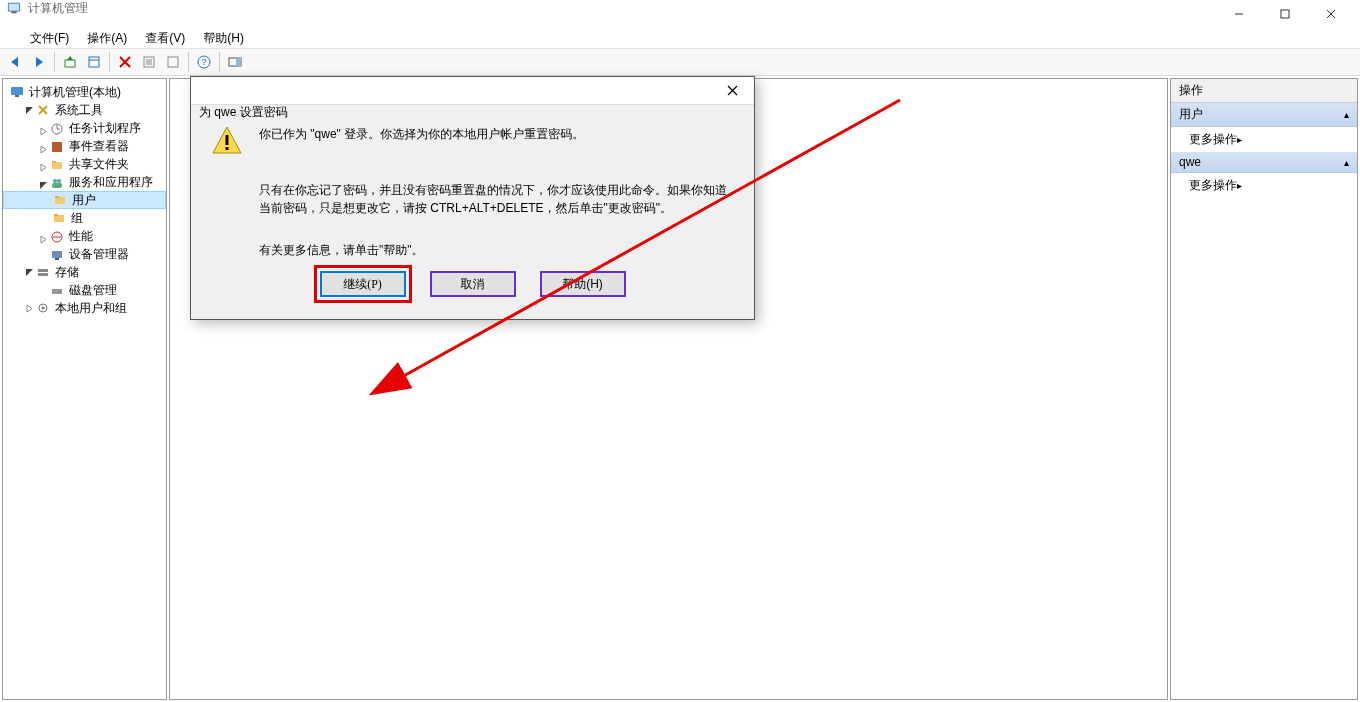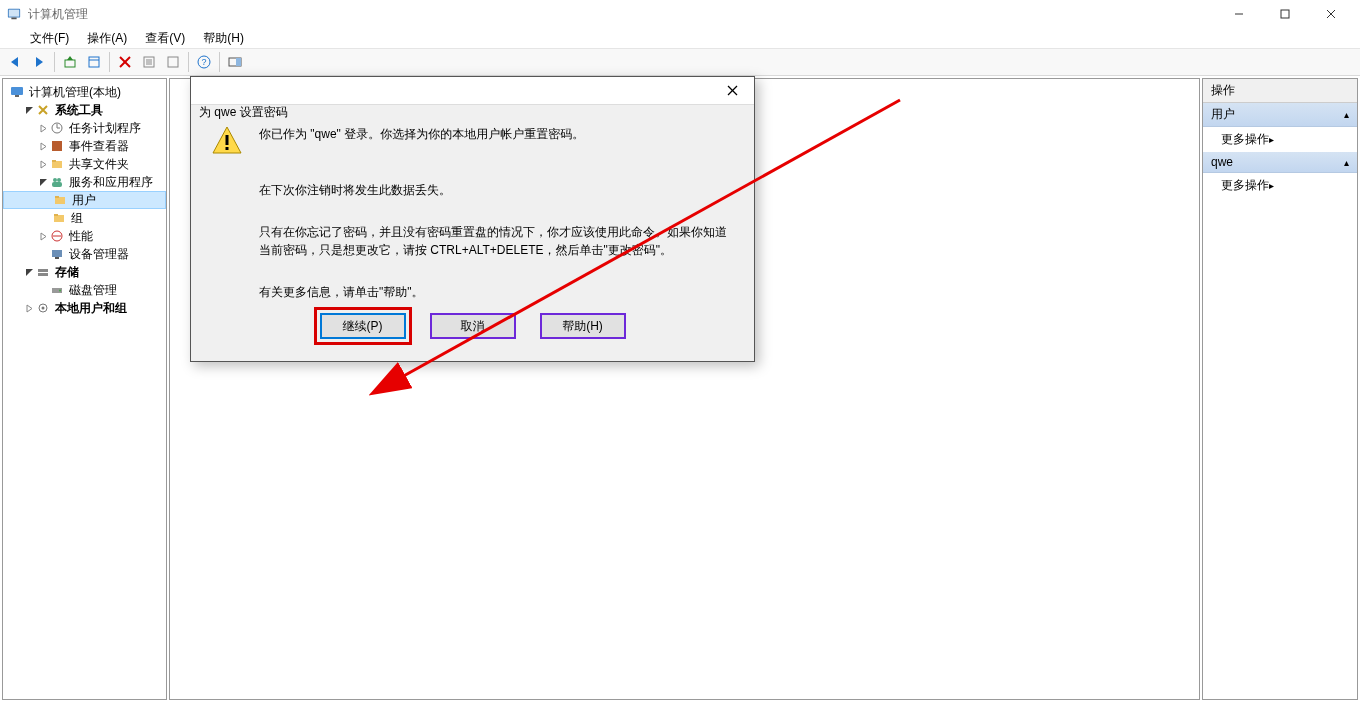--- a/index.html
+++ b/index.html
@@ -1,19 +1,19 @@
 <!DOCTYPE html>
 <html><head>
 <meta charset="utf-8">
 <style>
 * { box-sizing: border-box; margin: 0; padding: 0; font-family: "Microsoft YaHei", "Segoe UI", sans-serif; }
 body { font-size: 12px; background: #fff; color: #000; overflow: hidden; width: 1360px; height: 702px; position: relative; }
 
 
-.titlebar { height: 28px; display: flex; align-items: center; padding: 0 6px; background: #fff; }
+.titlebar { height: 28px; display: flex; align-items: flex-start; padding: 0 6px; background: #fff; }
 .titlebar .app-icon { width: 16px; height: 16px; margin-right: 6px; display:flex; align-items:center; justify-content:center;}
 .titlebar .title { flex: 1; font-size: 12px; color: #666; }
 .win-controls { display: flex; }
 .win-btn { width: 46px; height: 28px; display:flex; align-items:center; justify-content:center; color:#555;}
 .win-btn svg { stroke:#333; }
 
 
 .menubar { height: 20px; display: flex; align-items: center; padding: 0 22px; gap: 2px; background:#fff;}
 .menubar .menuitem { padding: 2px 8px; font-size: 12px; }
 
@@ -25,45 +25,45 @@
 
 .main { display:flex; height: calc(702px - 28px - 20px - 28px); }
 .tree-pane { width: 165px; border:1px solid #999; margin:2px 0 2px 2px; background:#fff; padding:4px 0; overflow:auto;}
 .tree-pane ul { list-style:none; }
 .tree-pane li { white-space:nowrap; }
 .node { display:flex; align-items:center; height:18px; padding-left:2px;}
 .expander { width:12px; height:12px; display:inline-flex; align-items:center; justify-content:center; margin-right:0px; cursor:pointer;}
 .tree-icon { width:16px; height:16px; display:inline-flex; align-items:center; justify-content:center; margin-right:4px;}
 .node.selected { background:#cce8ff; border:1px solid #99d1ff; }
 .lvl1 { padding-left: 6px; }
-.lvl2 { padding-left: 20px; font-weight: bold; }
-.lvl3 { padding-left: 34px; }
+.lvl2 { padding-left: 20px; }
+.lvl3 { padding-left: 34px; align-items: flex-end; }
 .lvl4 { padding-left: 48px; }
 
 .center-pane { flex:1; border:1px solid #999; margin:2px 0 2px 2px; background:#fff; position:relative;}
-.right-pane { width: 156px; border:1px solid #999; margin:2px 2px 2px 2px; background:#fff;}
+.right-pane { width: 188px; border:1px solid #999; margin:2px 2px 2px 2px; background:#fff;}
 .right-pane .panel-title { background:#f0f0f0; padding:3px 8px; font-size:12px; border-bottom:1px solid #ccc;}
 .right-pane .section-header { background: linear-gradient(#d5e3f3,#c2d6ef); padding:3px 8px; display:flex; justify-content:space-between; align-items:center; border-bottom:1px solid #b5c9e2;}
 .right-pane .section-header .arrow { font-size:10px;}
 .right-pane .action-item { padding:4px 18px; display:flex; justify-content:flex-start; align-items:center;}
 .right-pane .action-item .arrow { font-size:10px;}
 
 
 .dialog { position:absolute; left:190px; top:76px; width:565px; background:#f0f0f0; border:1px solid #555; box-shadow: 4px 4px 12px rgba(0,0,0,0.25); z-index:10;}
 .dialog .dlg-title { height:28px; display:flex; align-items:center; padding:0 8px; background:#fff; border-bottom:1px solid #ddd;}
 .dialog .dlg-title span { flex:1; font-size:12px;margin-top:43px;}
 .dialog .dlg-close { width:28px; height:20px; display:flex; align-items:center; justify-content:center;}
 .dialog .dlg-body { padding: 20px 20px 18px 20px; }
 .dialog .row1 { display:flex; align-items:flex-start; gap:16px; margin-bottom:24px;}
 .warn-icon { width:32px; height:32px; flex-shrink:0;}
 .dialog .bodytext { font-size:12px; line-height:1.5; color:#000; }
 .dialog .para { margin-bottom:24px; margin-left:48px; }
 .dialog .dlg-buttons { display:flex; justify-content:center; gap:24px; margin:10px 0 4px;}
 .dialog button { width:86px; height:26px; font-size:12px; background:#e1e1e1; border:2px solid #6d28d9;}
-.dialog button.primary { border:2px solid #0078d7; outline: 3px solid #d80000; outline-offset:3px;}
+.dialog button.primary { border:2px solid #0078d7; outline: 3px solid #d80000; outline-offset:3px;font-family:Liberation Serif, serif;}
 
 
 .annotation { position:absolute; left:0; top:0; width:1360px; height:702px; pointer-events:none; z-index:20;}
 
 </style>
 </head>
 <body>
 
 <div class="titlebar">
   <span class="app-icon">
@@ -398,21 +398,20 @@
     <div class="row1">
       <div class="warn-icon">
         <svg width="32" height="32" viewBox="0 0 32 32">
             <polygon points="16,2 30,28 2,28" fill="#ffd94a" stroke="#aa8800" stroke-width="1"></polygon>
             <rect x="14.5" y="10" width="3" height="10" fill="#000"></rect>
             <rect x="14.5" y="22" width="3" height="3" fill="#000"></rect>
           </svg>
       </div>
       <div class="bodytext">你已作为 "qwe" 登录。你选择为你的本地用户帐户重置密码。</div>
     </div>
-    <div class="bodytext para">在下次你注销时将发生此数据丢失。</div>
     <div class="bodytext para">只有在你忘记了密码，并且没有密码重置盘的情况下，你才应该使用此命令。如果你知道当前密码，只是想更改它，请按 CTRL+ALT+DELETE，然后单击"更改密码"。</div>
     <div class="bodytext para" style="margin-bottom:12px">有关更多信息，请单击"帮助"。</div>
     <div class="dlg-buttons">
       <button class="primary">继续(P)</button>
       <button>取消</button>
       <button>帮助(H)</button>
     </div>
   </div>
 </div>
 

